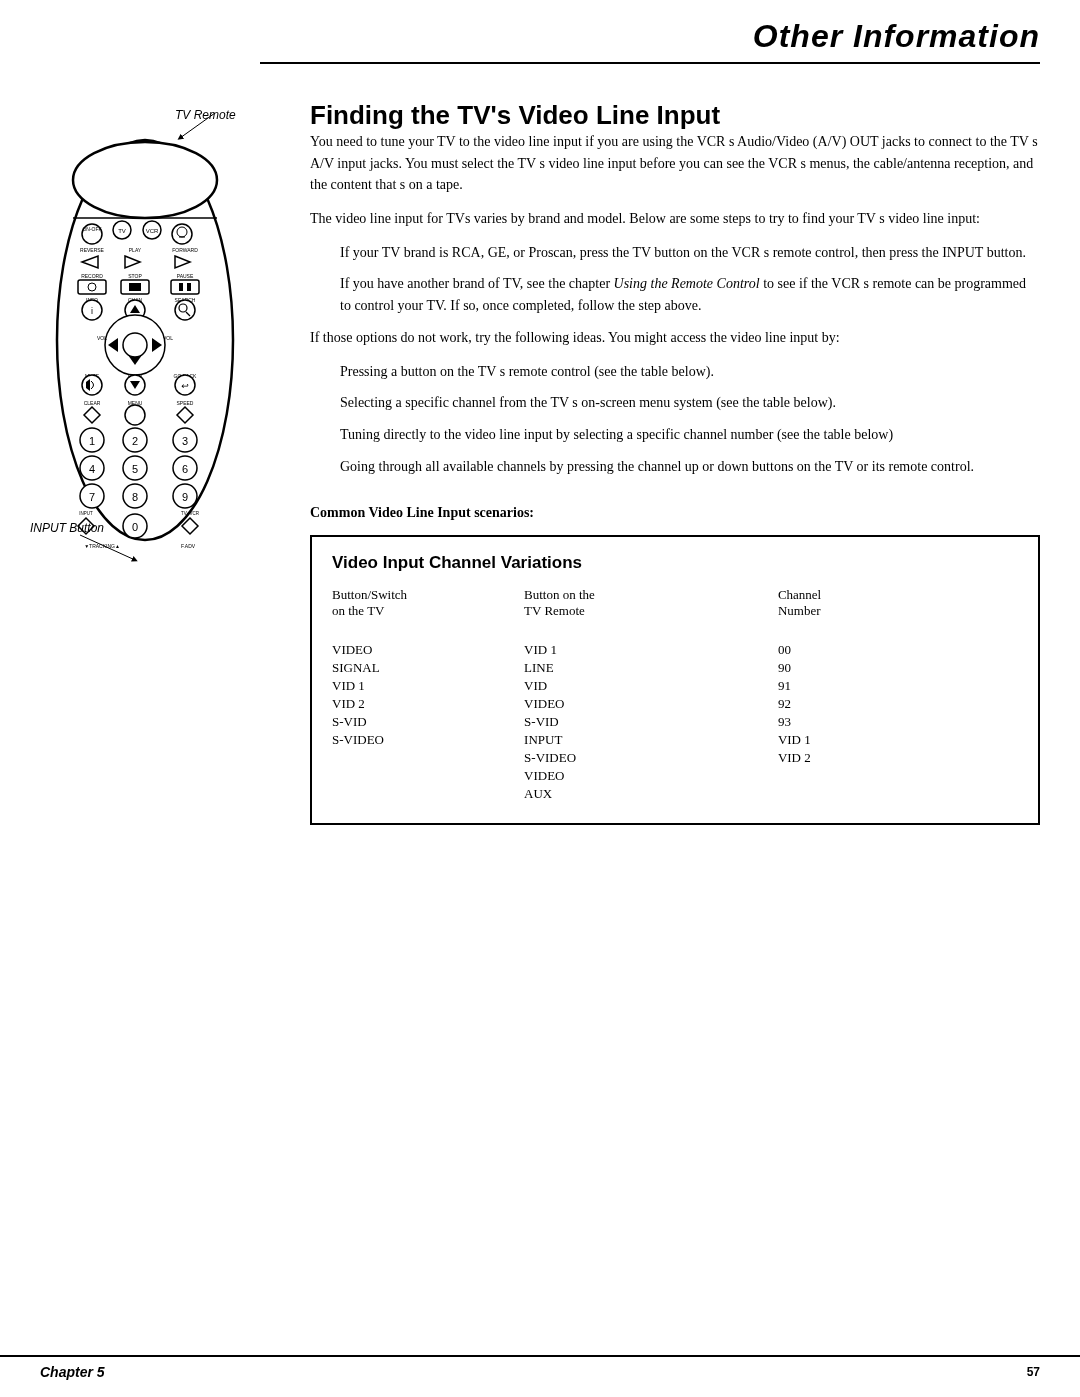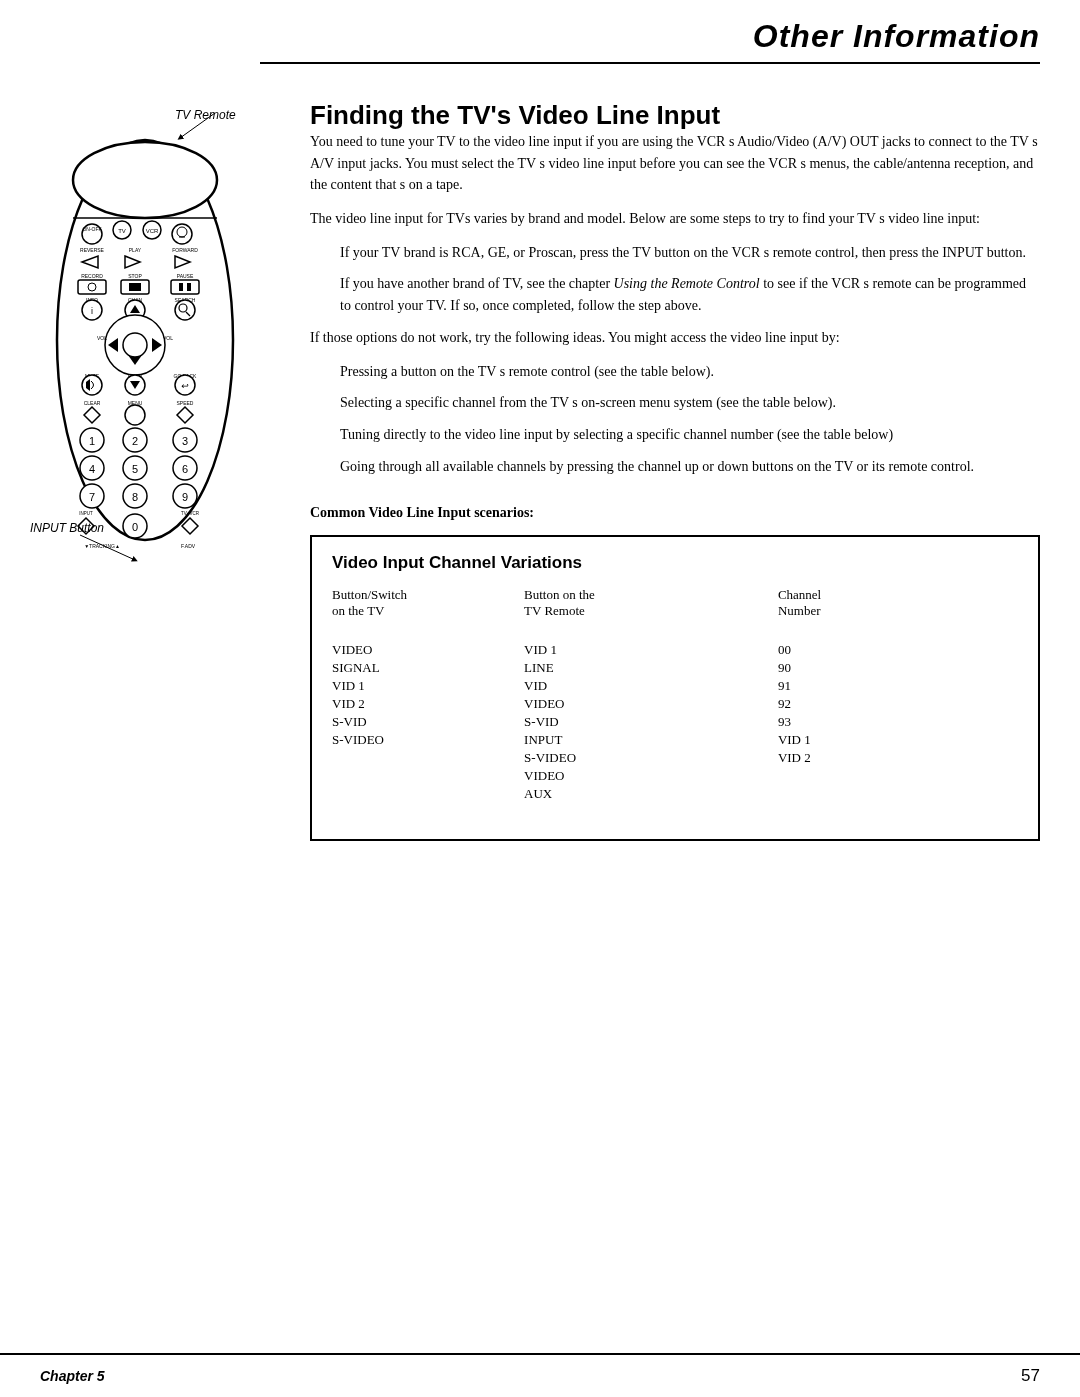--- a/index.html
+++ b/index.html
@@ -70,21 +70,21 @@
     .bold-header {
       font-weight: bold;
       font-size: 14px;
       margin-top: 28px;
       margin-bottom: 8px;
     }
 
     
     .table-box {
       border: 2px solid #000;
-      padding: 16px 20px 36px 20px;
+      padding: 16px 20px 20px 20px;
       margin-top: 14px;
     }
     .table-title {
       font-family: Arial, sans-serif;
       font-size: 17px;
       font-weight: bold;
       margin-bottom: 14px;
     }
     .vid-table {
       width: 100%;
@@ -123,40 +123,40 @@
       font-style: italic;
       position: absolute;
       top: 520px;
       left: 30px;
       line-height: 1.4;
     }
 
     
     .footer {
       position: absolute;
-      bottom: 0;
+      bottom: 10px;
       left: 0;
       right: 0;
-      height: 44px;
+      height: 32px;
       border-top: 2px solid #000;
       display: flex;
       align-items: center;
       justify-content: space-between;
       padding: 0 40px;
     }
     .footer-chapter {
       font-family: Arial, sans-serif;
       font-size: 14px;
       font-style: italic;
       font-weight: bold;
     }
     .footer-page {
       font-family: Arial, sans-serif;
-      font-size: 17px;
-      font-weight: normal;
+      font-size: 12px;
+      font-weight: bold;
     }
 
     
     .remote-svg-container {
       position: absolute;
       top: 130px;
       left: 40px;
       width: 220px;
     }
   </style>

